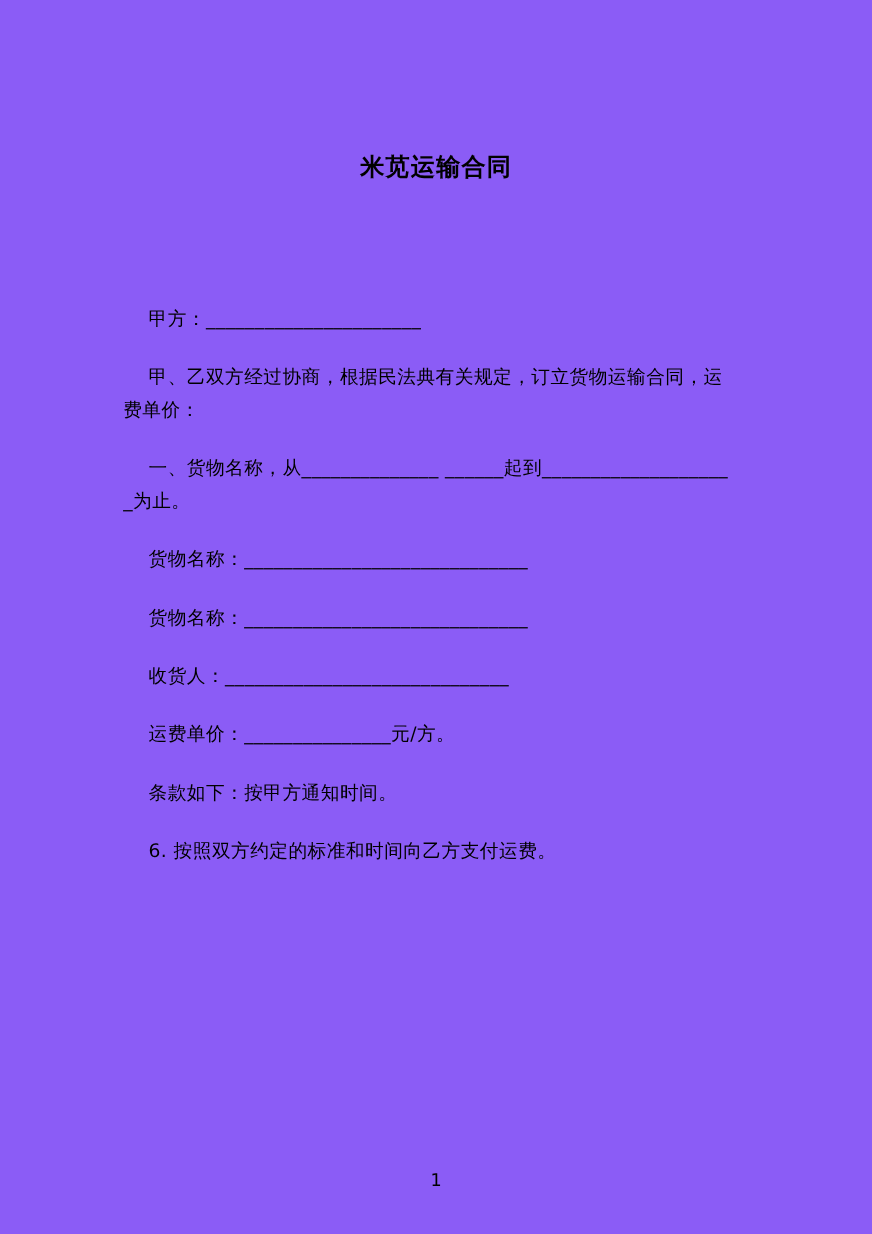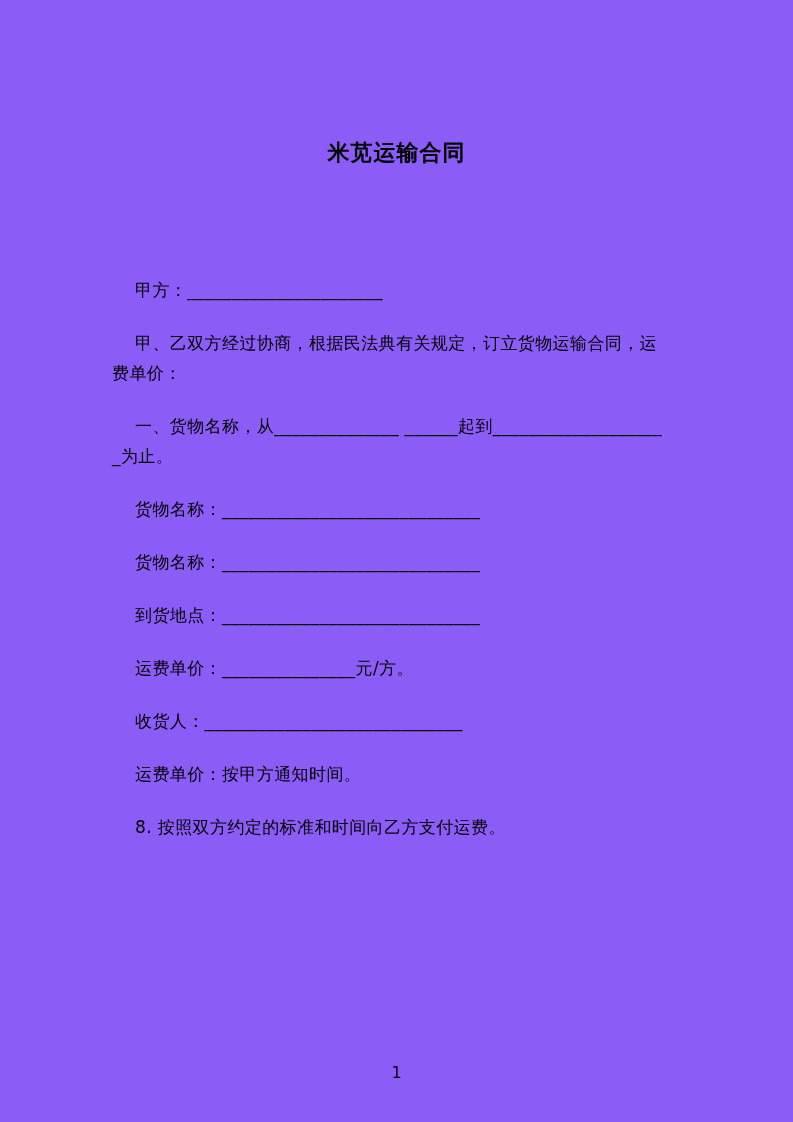--- a/index.html
+++ b/index.html
@@ -50,22 +50,21 @@
 <div class="page">
 
   <h1 class="doc-title">米苋运输合同</h1>
 
   <div>
     <p class="para">甲方：______________________</p>
     <p class="para">甲、乙双方经过协商，根据民法典有关规定，订立货物运输合同，运费单价：</p>
     <p class="para">一、货物名称，从______________ ______起到____________________为止。</p>
     <p class="para">货物名称：_____________________________</p>
     <p class="para">货物名称：_____________________________</p>
-    <p class="para">到货地点：_____________________________</p>
+    <p class="para">收货人：_____________________________</p>
     <p class="para">运费单价：_______________元/方。</p>
-    <p class="para">收货人：_____________________________</p>
-    <p class="para">运费单价：按甲方通知时间。</p>
-    <p class="para">8. 按照双方约定的标准和时间向乙方支付运费。</p>
+    <p class="para">条款如下：按甲方通知时间。</p>
+    <p class="para">6. 按照双方约定的标准和时间向乙方支付运费。</p>
   </div>
 
   <div class="page-number">1</div>
 
 </div>
 
 </body></html>

